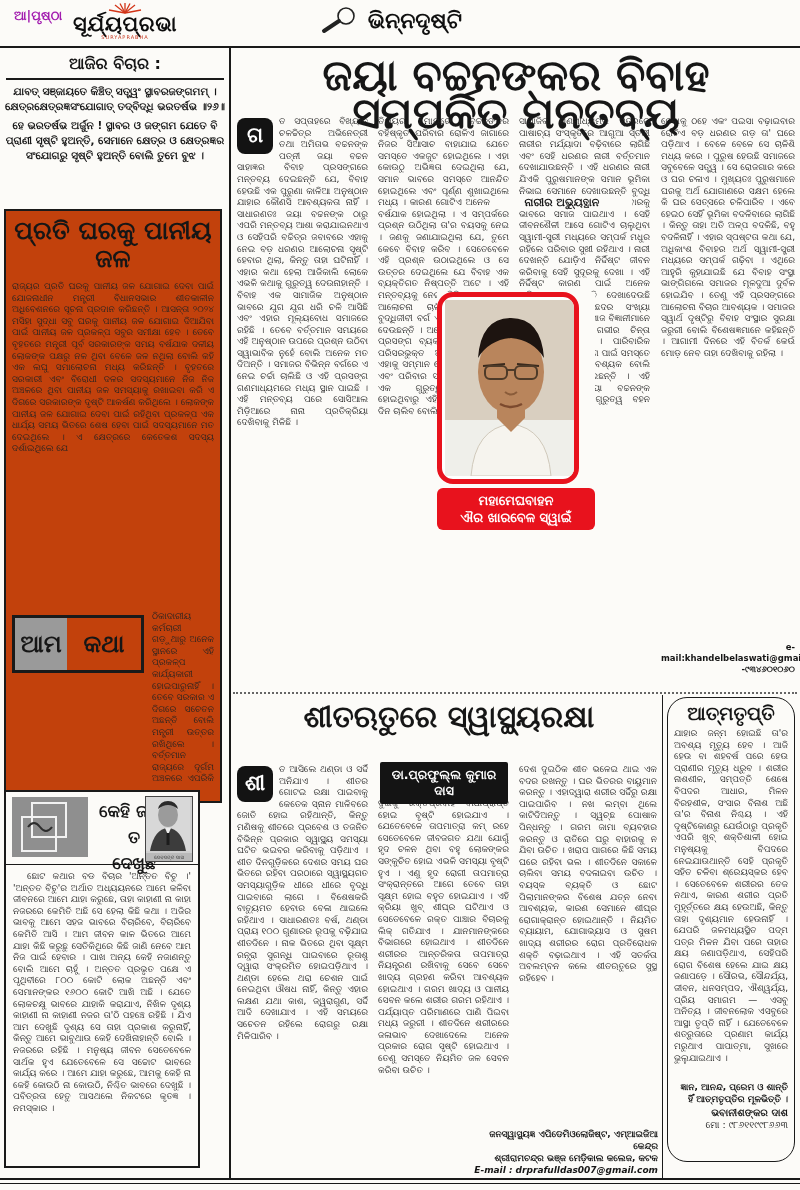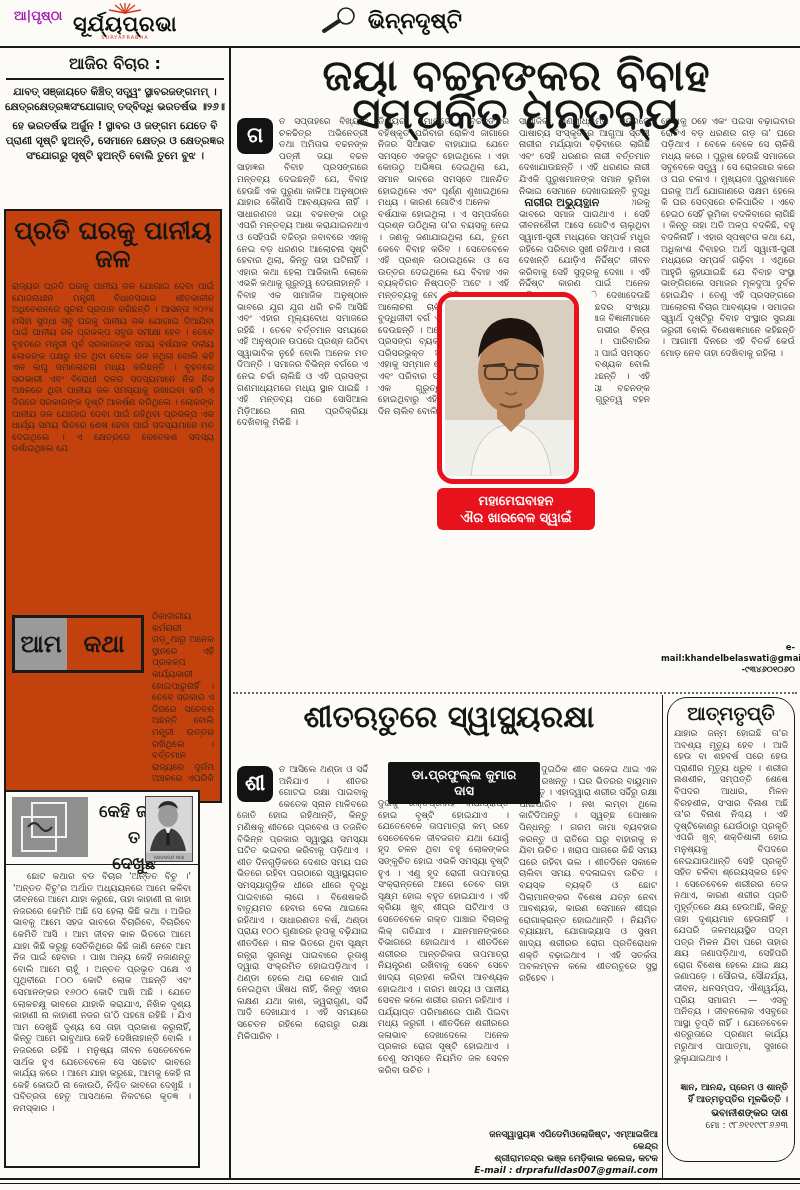--- a/index.html
+++ b/index.html
@@ -58,21 +58,21 @@
                    font-size:13px;text-align:center;line-height:17px;padding:4px 2px;}
   #main-contact{left:661px;top:642px;width:134px;font-size:8.5px;font-weight:bold;text-align:right;line-height:11px;}
 
   
   #winter-headline{left:237px;top:700px;width:424px;font-size:30px;font-weight:bold;text-align:center;line-height:34px;}
   .wcol{top:764px;height:364px;}
   #wcol1{left:237px;width:131px;}
   #wcol2{left:378px;width:131px;}
   #wcol3{left:519px;width:138px;}
   #winter-author{left:380px;top:762px;width:128px;background:#141414;color:#fff;font-size:12.5px;
-                 font-weight:bold;text-align:center;padding:5px 12px;border-radius:2px;margin-left:8px;}
+                 font-weight:bold;text-align:center;padding:5px 0;border-radius:2px;}
   #winter-credit{left:470px;top:1128px;width:188px;font-size:9px;font-weight:bold;text-align:right;line-height:12px;}
   #winter-credit .em{font-style:italic;}
 
   
   #satis-box{left:667px;top:697px;width:128px;height:465px;border:1.5px solid #1a1a1a;border-radius:20px;
              box-sizing:border-box;padding:4px 6px;background:#fcfbf8;}
   #satis-title{font-size:19px;font-weight:bold;text-align:center;margin:0 0 3px 0;}
   #satis-close{font-size:9px;font-weight:bold;text-align:right;line-height:11.6px;margin-top:2px;}
   #satis-author{font-size:10px;font-weight:bold;text-align:right;margin-top:2px;}
   #satis-phone{font-size:9.5px;font-weight:normal;text-align:right;}

